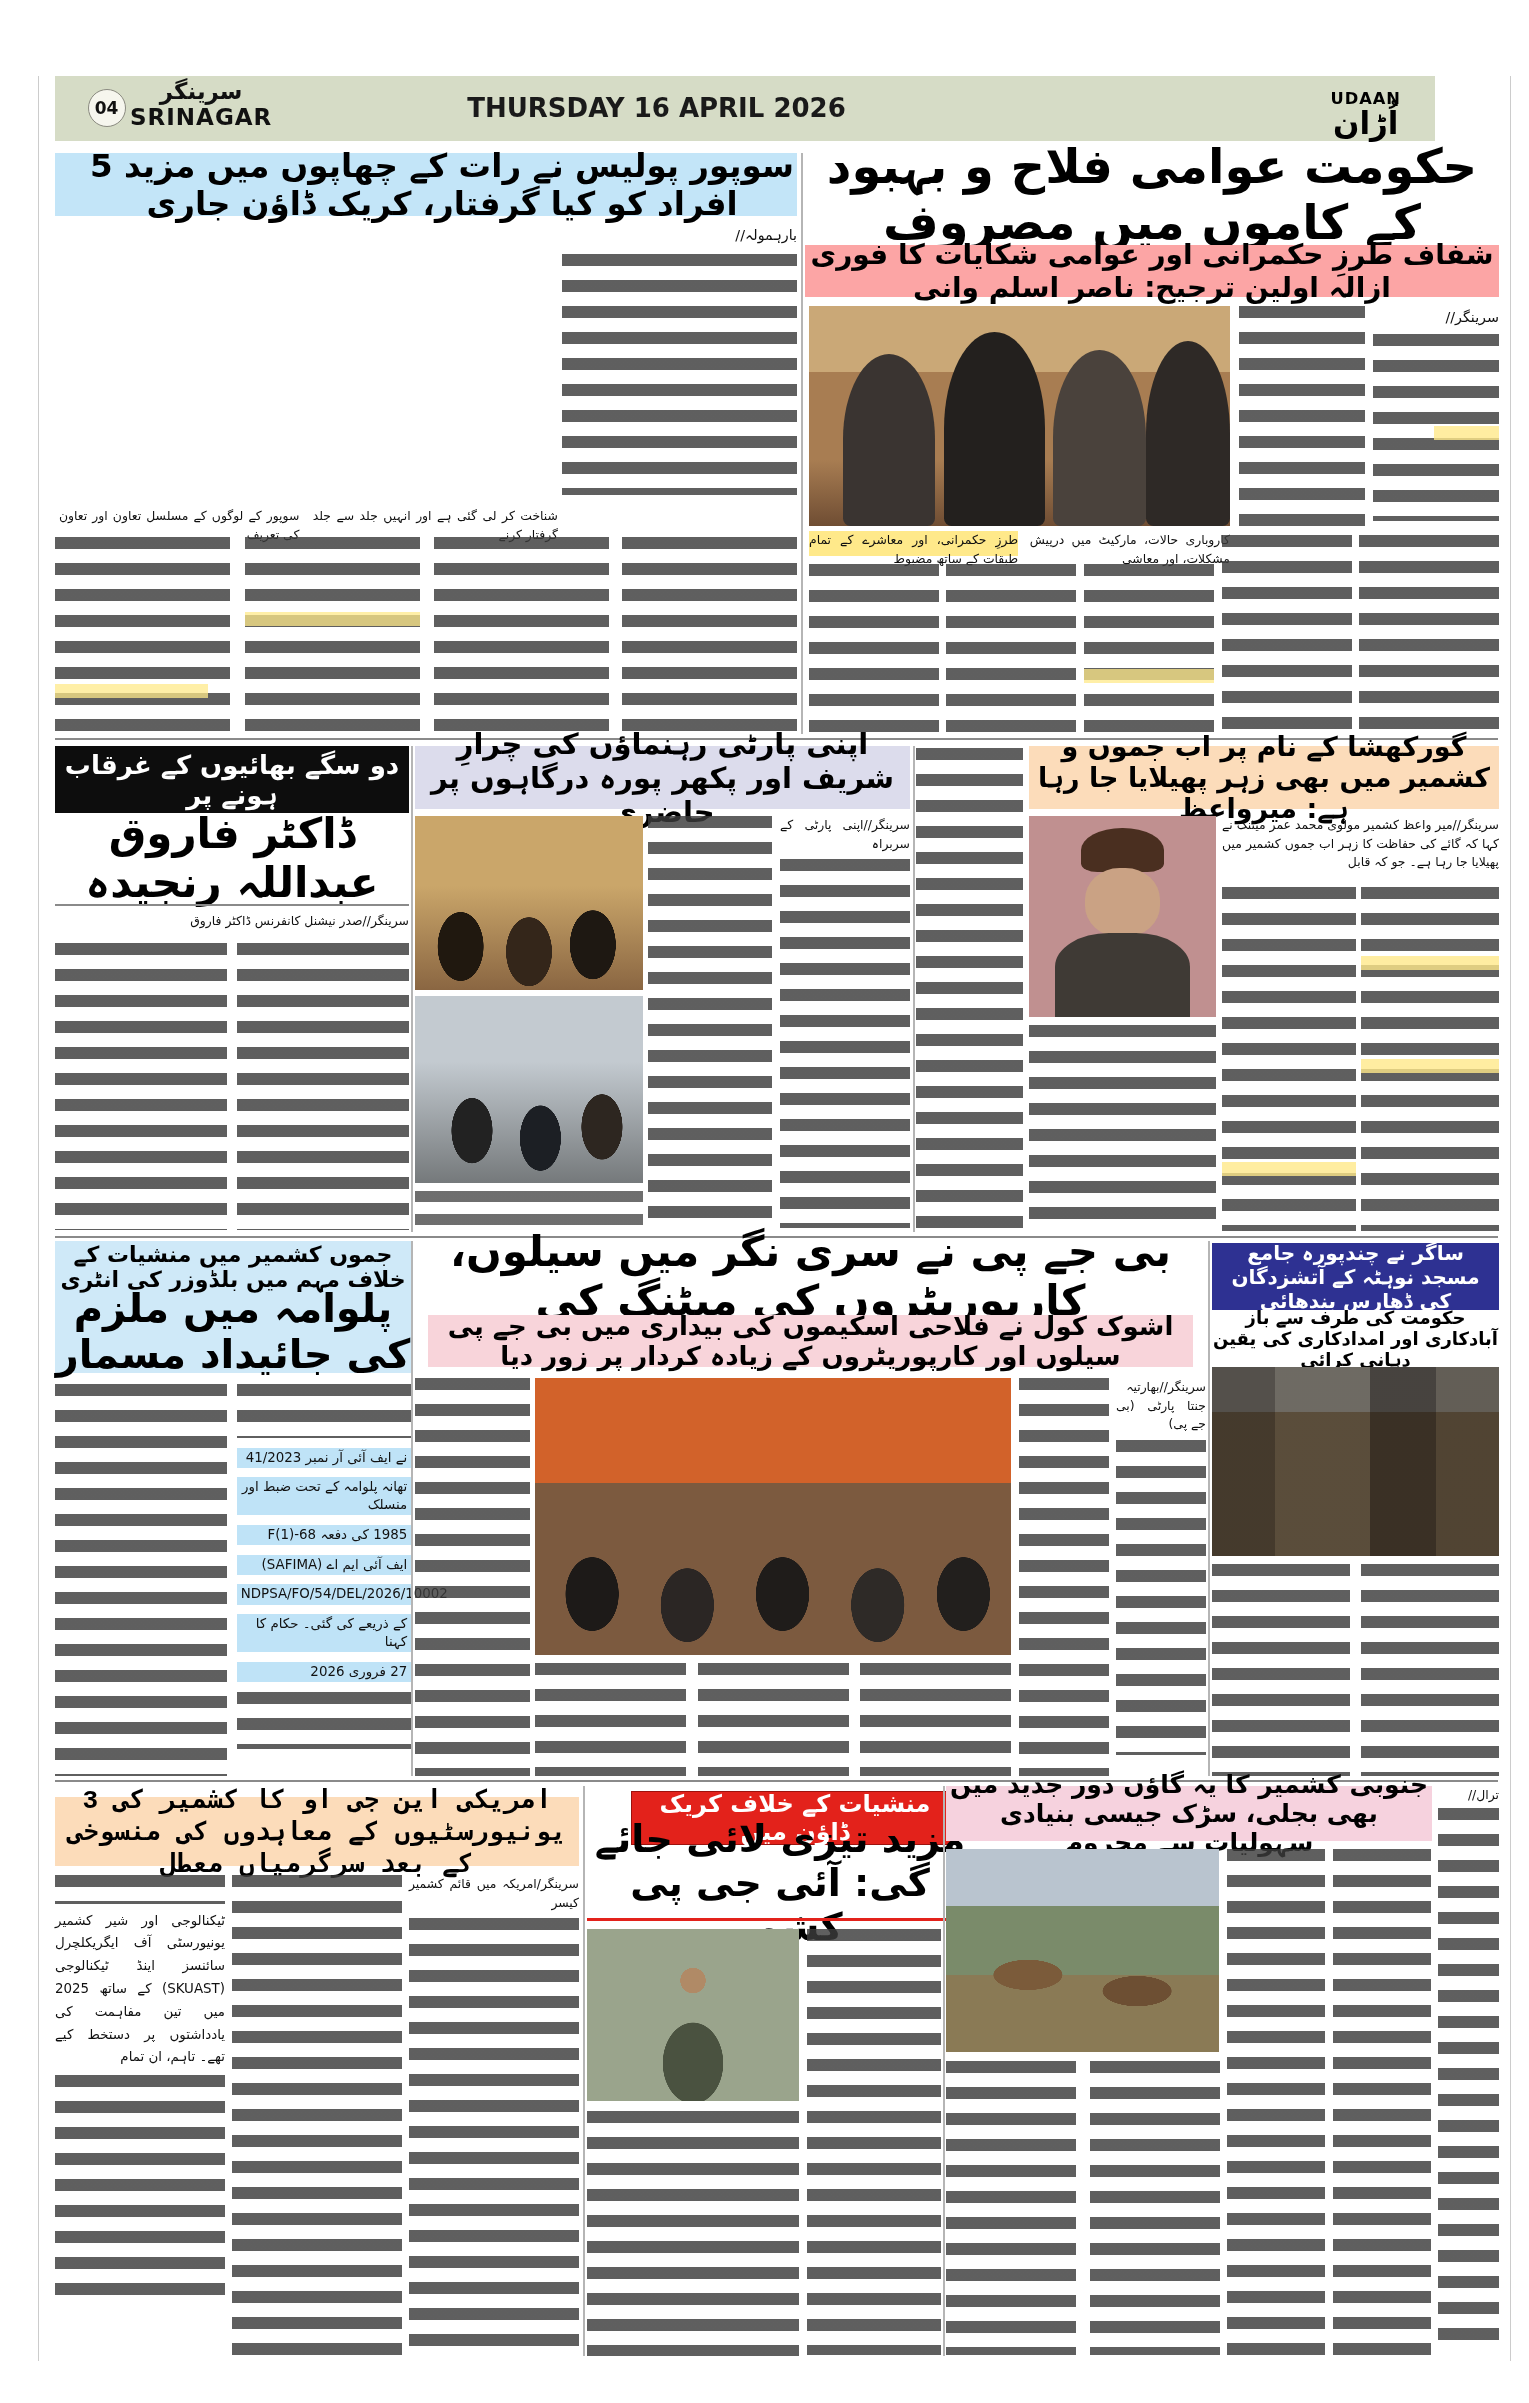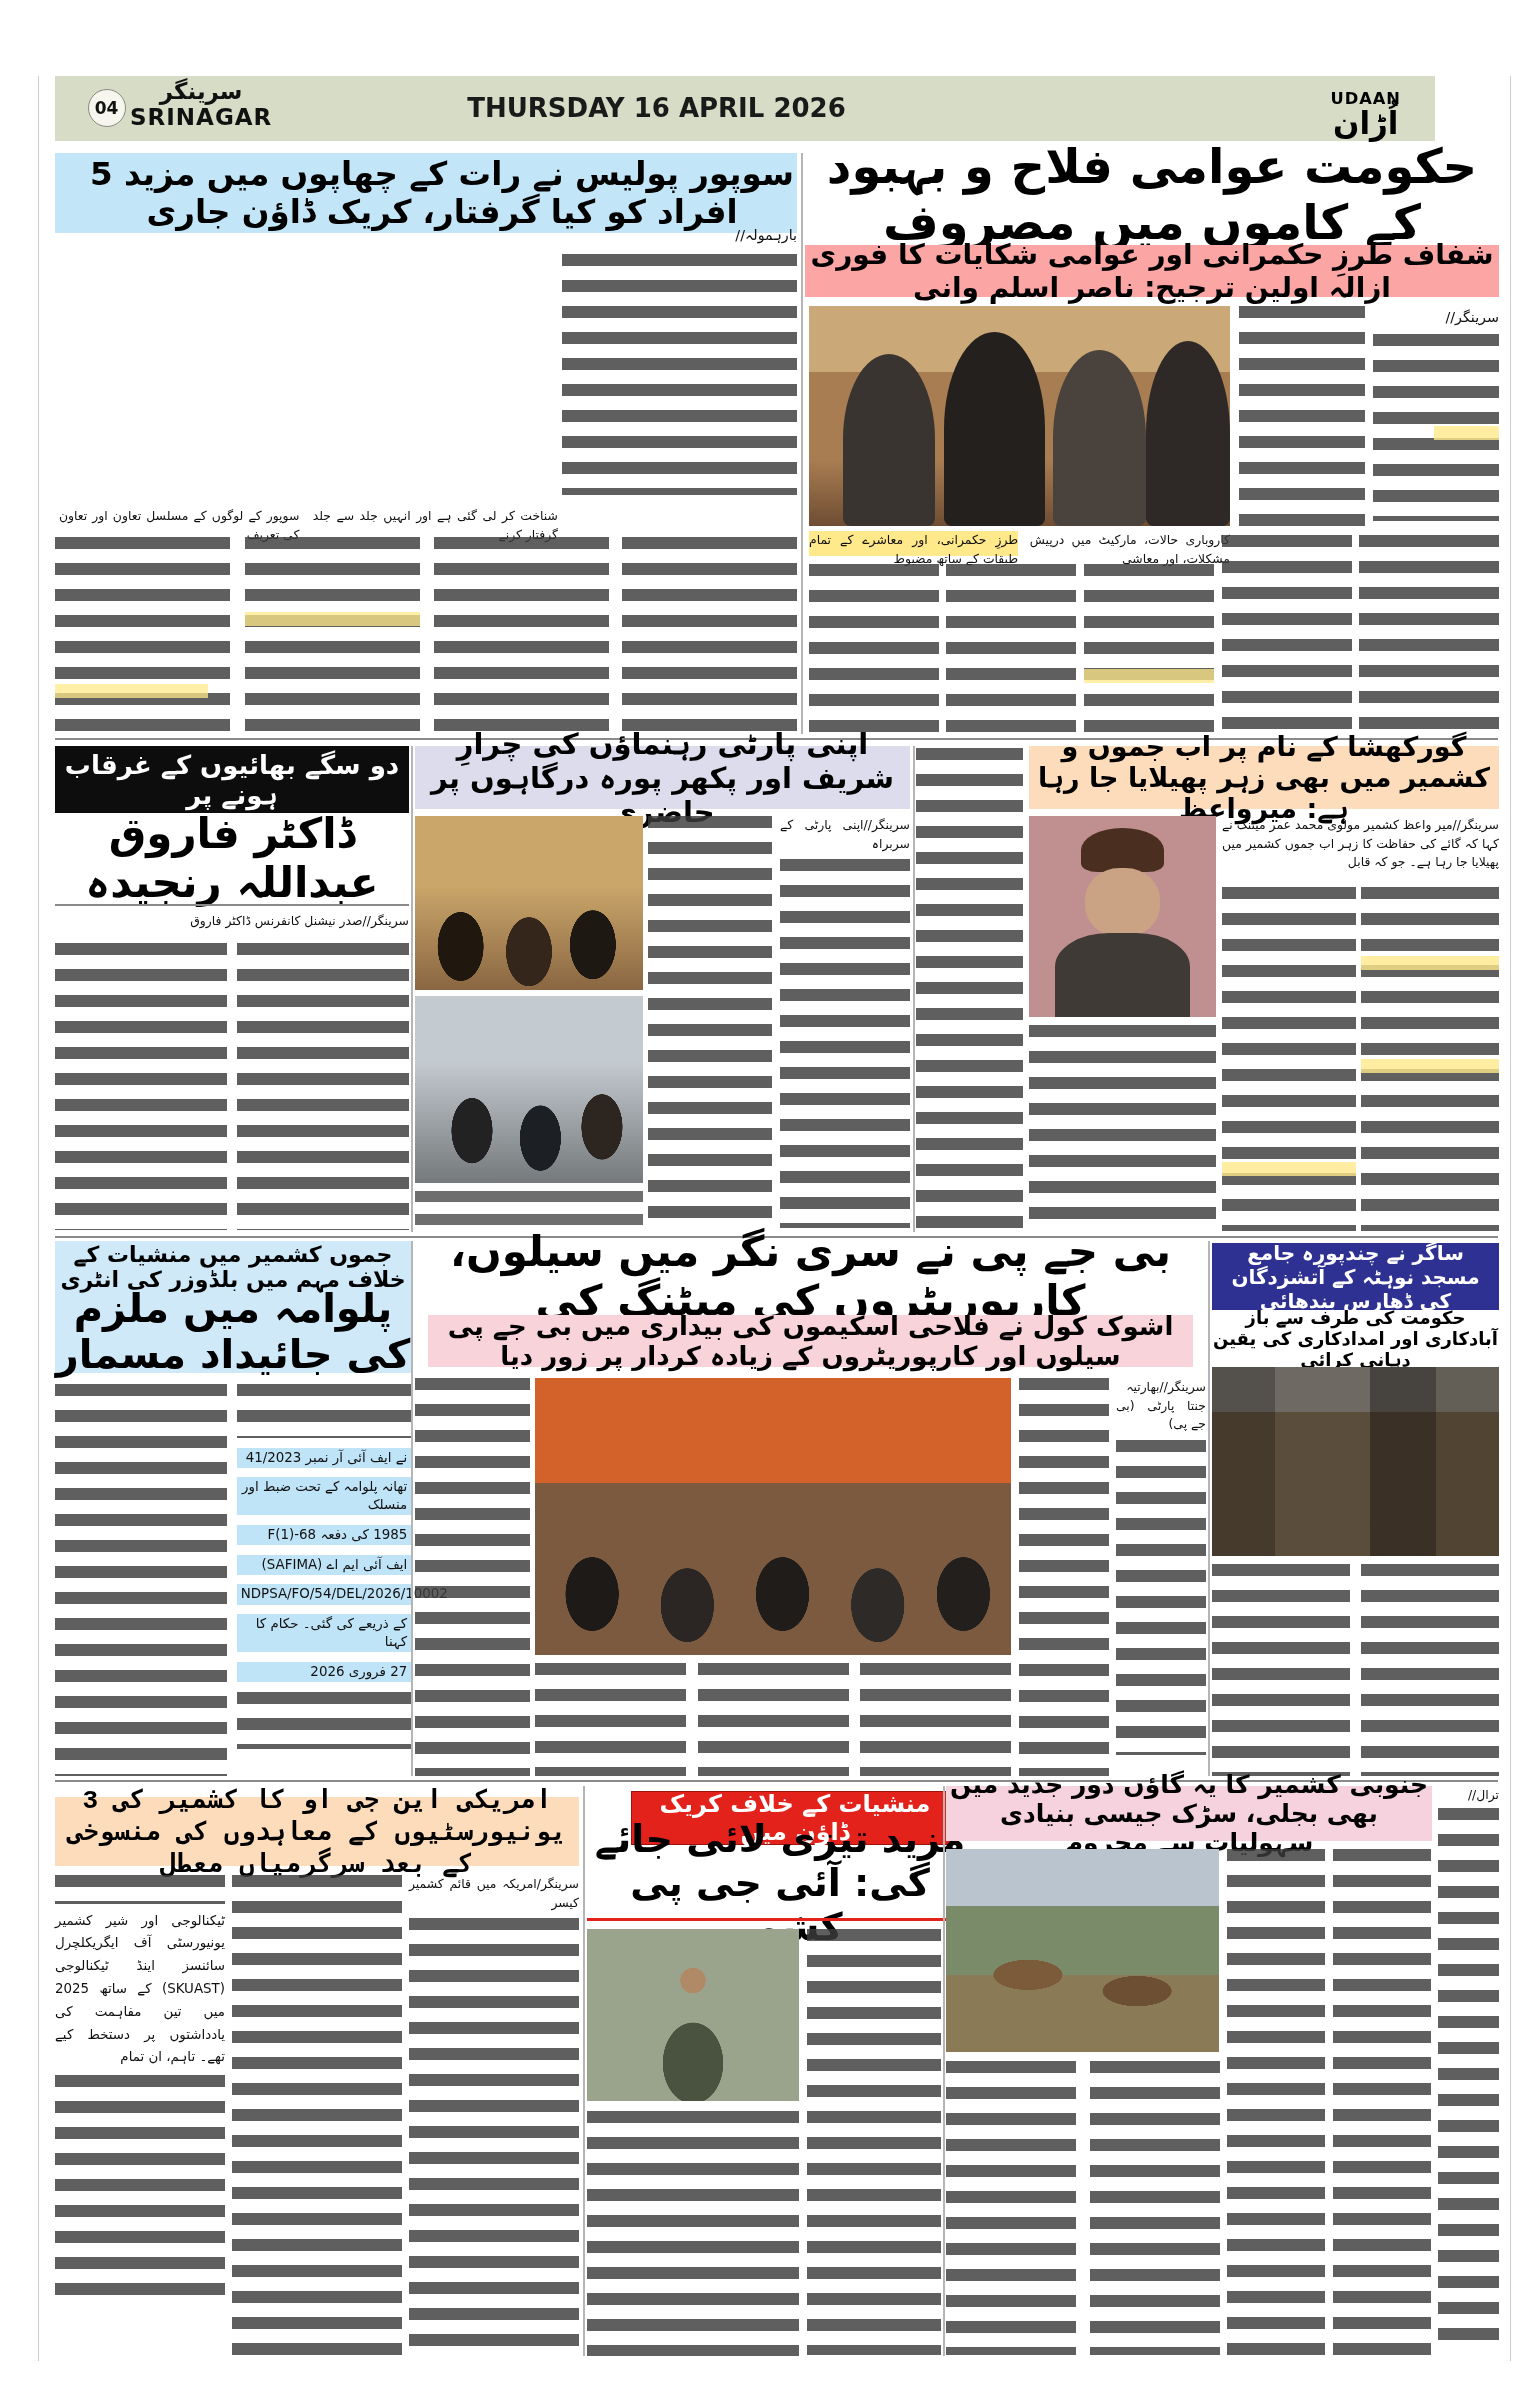--- a/index.html
+++ b/index.html
@@ -31,21 +31,21 @@
       <div style="font-size:31px;font-weight:700;color:#000;line-height:1;">اُڑان</div>
     </div>
     <div class="abs ltr" style="left:401px;top:17px;width:401px;text-align:center;font-size:26px;font-weight:700;color:#1a1a1a;">THURSDAY 16 APRIL 2026</div>
     <div class="abs" style="left:75px;top:1.9px;text-align:center;">
       <div style="font-size:23px;font-weight:700;">سرینگر</div>
       <div class="ltr" style="font-size:23px;font-weight:700;letter-spacing:1px;">SRINAGAR</div>
     </div>
     <div class="abs ltr band" style="left:32.5px;top:13.4px;width:38px;height:38px;border-radius:50%;background:#f6f6ee;border:1.9px solid #8a8a80;font-size:17px;font-weight:700;">04</div>
   </div>
 
-  <div class="abs band hdl" style="left:55px;top:153px;width:742px;height:80px;background:#c3e5f8;font-size:32.5px;padding-left:32px;">سوپور پولیس نے رات کے چھاپوں میں مزید 5 افراد کو کیا گرفتار، کریک ڈاؤن جاری</div>
+  <div class="abs band hdl" style="left:55px;top:153px;width:742px;height:63px;background:#c3e5f8;font-size:32.5px;padding-left:32px;">سوپور پولیس نے رات کے چھاپوں میں مزید 5 افراد کو کیا گرفتار، کریک ڈاؤن جاری</div>
 
 
   <div class="abs" style="left:562px;top:224px;width:235px;height:277px;">
     <div class="sn">بارہمولہ//</div>
     <div class="gk" style="width:100%;height:241px;margin-top:7.6px;"></div>
   </div>
 
   <div class="abs sn-sm" style="left:59px;top:507px;width:499px;height:23px;display:flex;gap:13.4px;">
     <span>شناخت کر لی گئی ہے اور انہیں جلد سے جلد گرفتار کرنے</span>
     <span>سوپور کے لوگوں کے مسلسل تعاون اور تعاون کی تعریف</span>

